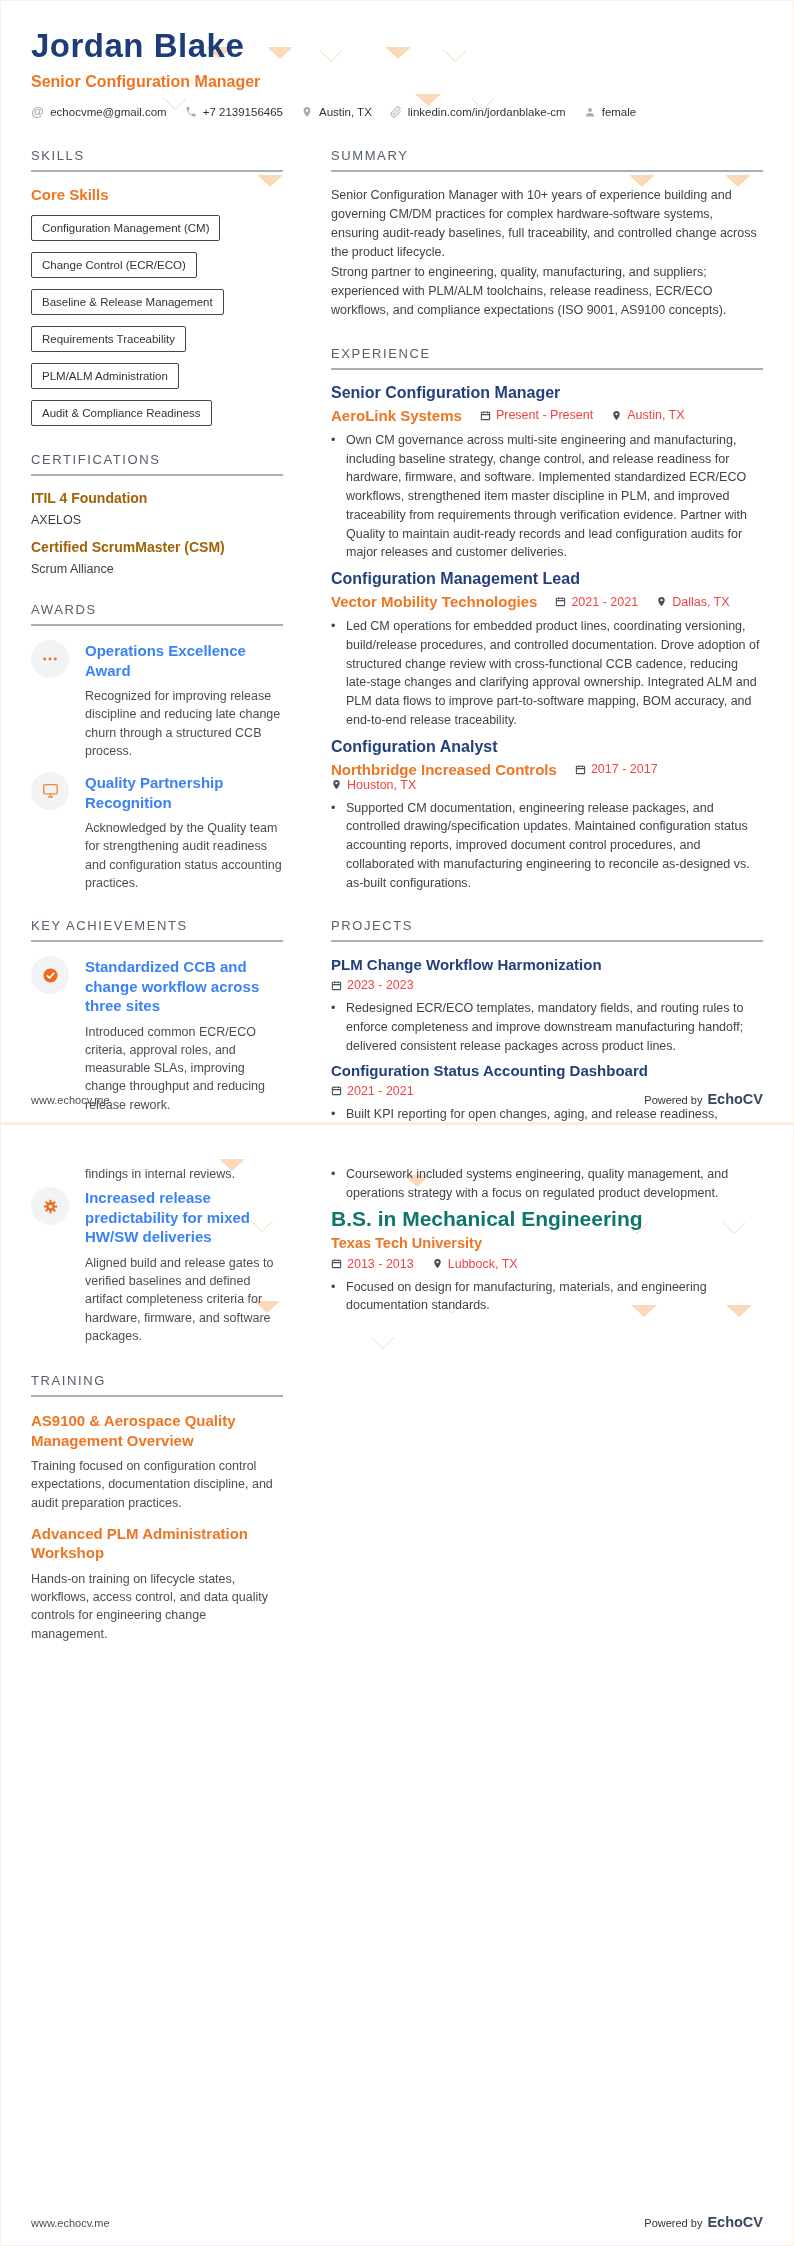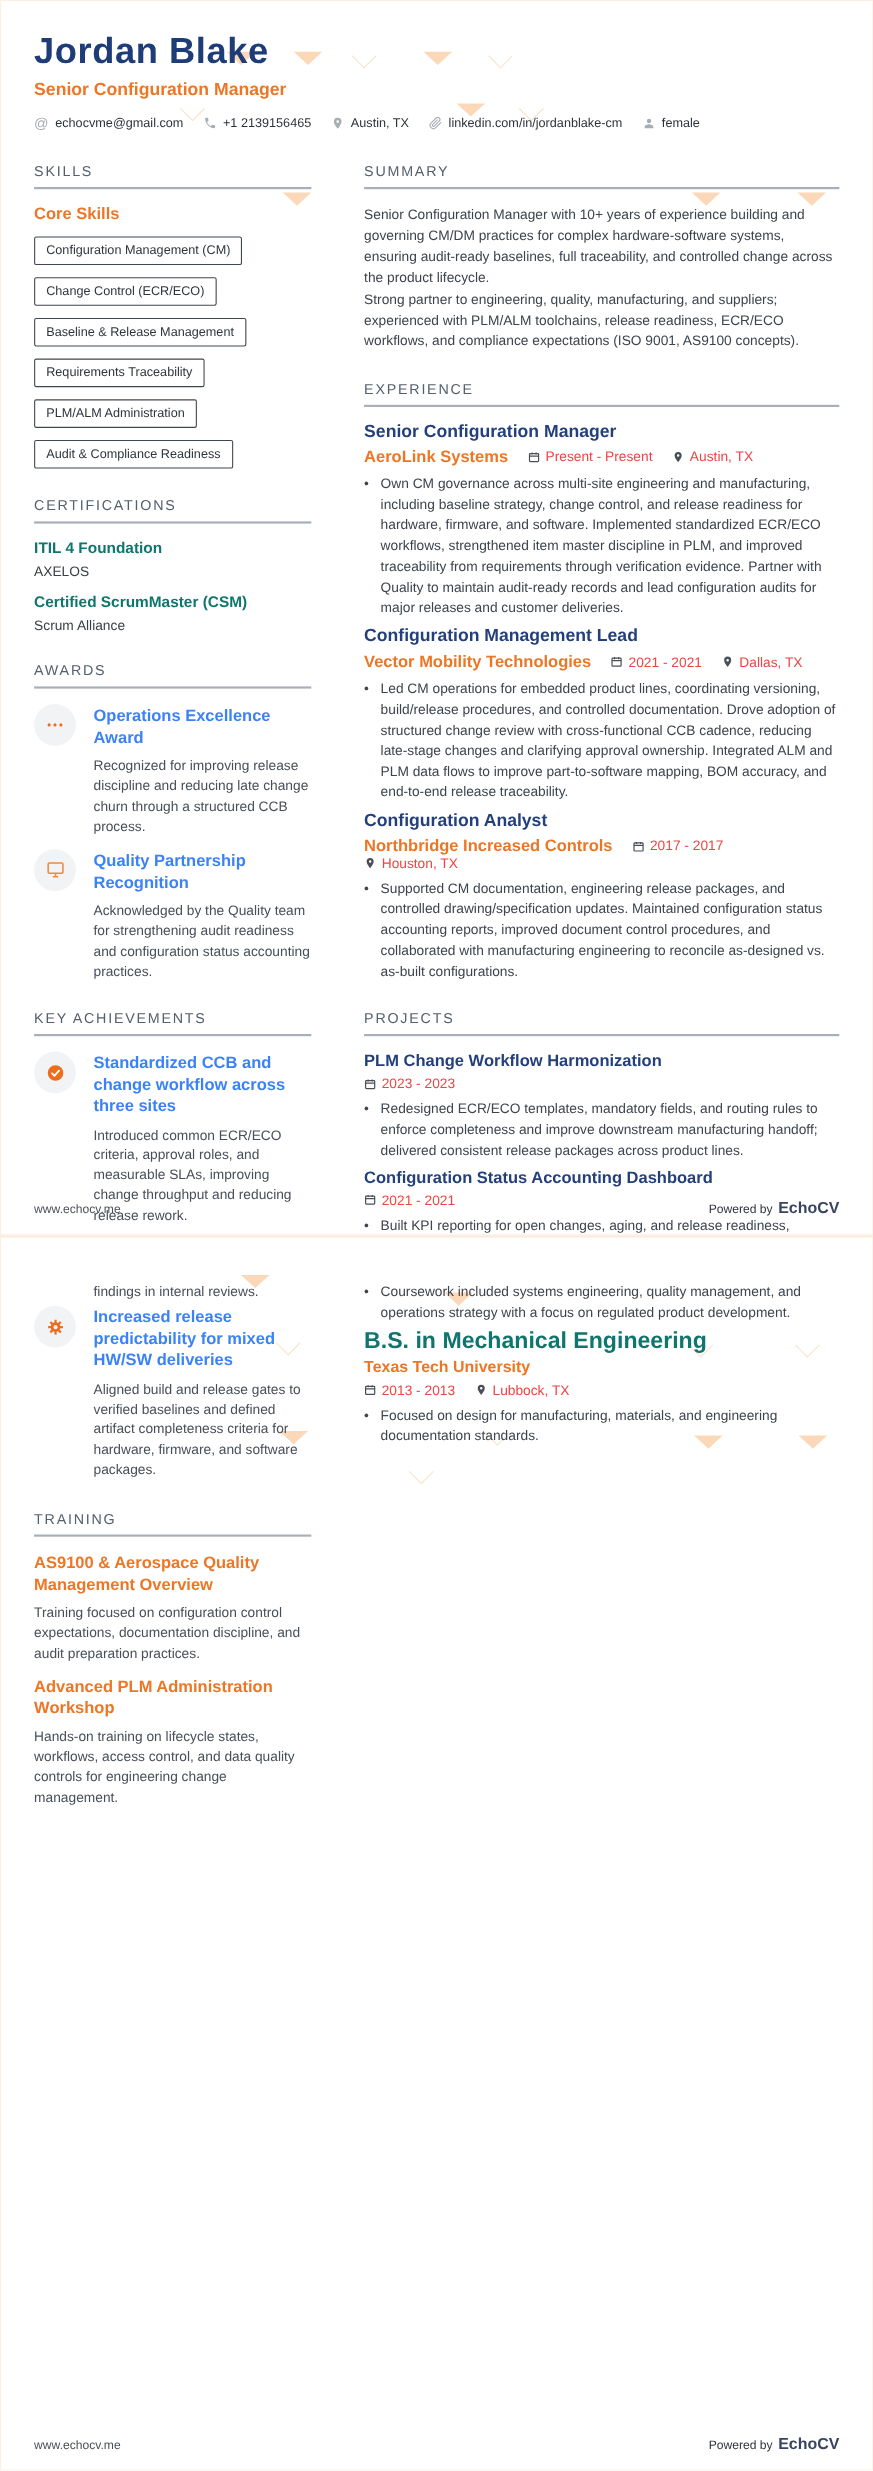--- a/index.html
+++ b/index.html
@@ -26,21 +26,21 @@
   .col-right{flex:1;margin-left:48px;min-width:0;}
 
   .sec{margin-bottom:26px;}
   .sec-head{font-size:13px;letter-spacing:1.6px;color:#55606C;font-weight:400;padding-bottom:7px;border-bottom:2px solid #A9AFB7;margin:0 0 14px 0;}
 
   
   .group-label{font-size:15px;font-weight:600;color:#ED7625;margin:2px 0 12px 0;}
   .pill{display:table;border:1px solid #41474E;border-radius:2px;padding:6px 10px;font-size:11.5px;color:#2F353C;margin-bottom:11px;background:#fff;}
 
   
-  .cert-name{font-size:14px;font-weight:700;color:#0f766e;margin:2px 0 7px 0;}
+  .cert-name{font-size:14px;font-weight:700;color:#a16207;margin:2px 0 7px 0;}
   .cert-issuer{font-size:12.5px;color:#3A3F46;margin:0 0 12px 0;}
 
   
   .side-item{display:flex;gap:16px;margin-bottom:12px;}
   .side-ico{width:38px;height:38px;border-radius:50%;background:#F2F3F5;flex:none;display:flex;align-items:center;justify-content:center;}
   .side-body{min-width:0;}
   .side-title{font-size:15px;font-weight:700;color:#3b82f6;line-height:1.3;margin:1px 0 7px 0;}
   .side-desc{font-size:12.5px;color:#494F58;line-height:1.46;}
   .cont-desc{margin-left:54px;font-size:12.5px;color:#494F58;line-height:1.46;margin-bottom:4px;}
 
@@ -92,21 +92,21 @@
       <span class="c-item">
         <span class="c-ico">@</span>
         <span>echocvme@gmail.com</span>
       </span>
       <span class="c-item">
         <span class="c-ico">
             <svg width="12" height="12" viewBox="0 0 24 24">
               <path fill="#A6ADB5" d="M6.62 10.79a15.05 15.05 0 0 0 6.59 6.59l2.2-2.2a1 1 0 0 1 1.02-.24c1.12.37 2.33.57 3.57.57a1 1 0 0 1 1 1V20a1 1 0 0 1-1 1C10.85 21 3 13.15 3 3a1 1 0 0 1 1-1h3.5a1 1 0 0 1 1 1c0 1.24.2 2.45.57 3.57a1 1 0 0 1-.25 1.02l-2.2 2.2z"></path>
             </svg>
           </span>
-        <span>+1 2139156465</span>
+        <span>+7 2139156465</span>
       </span>
       <span class="c-item">
         <span class="c-ico">
             <svg width="12" height="12" viewBox="0 0 24 24">
               <path fill="#A6ADB5" d="M12 2a7 7 0 0 0-7 7c0 5.25 7 13 7 13s7-7.75 7-13a7 7 0 0 0-7-7zm0 9.5A2.5 2.5 0 1 1 14.5 9 2.5 2.5 0 0 1 12 11.5z"></path>
             </svg>
           </span>
         <span>Austin, TX</span>
       </span>
       <span class="c-item">

